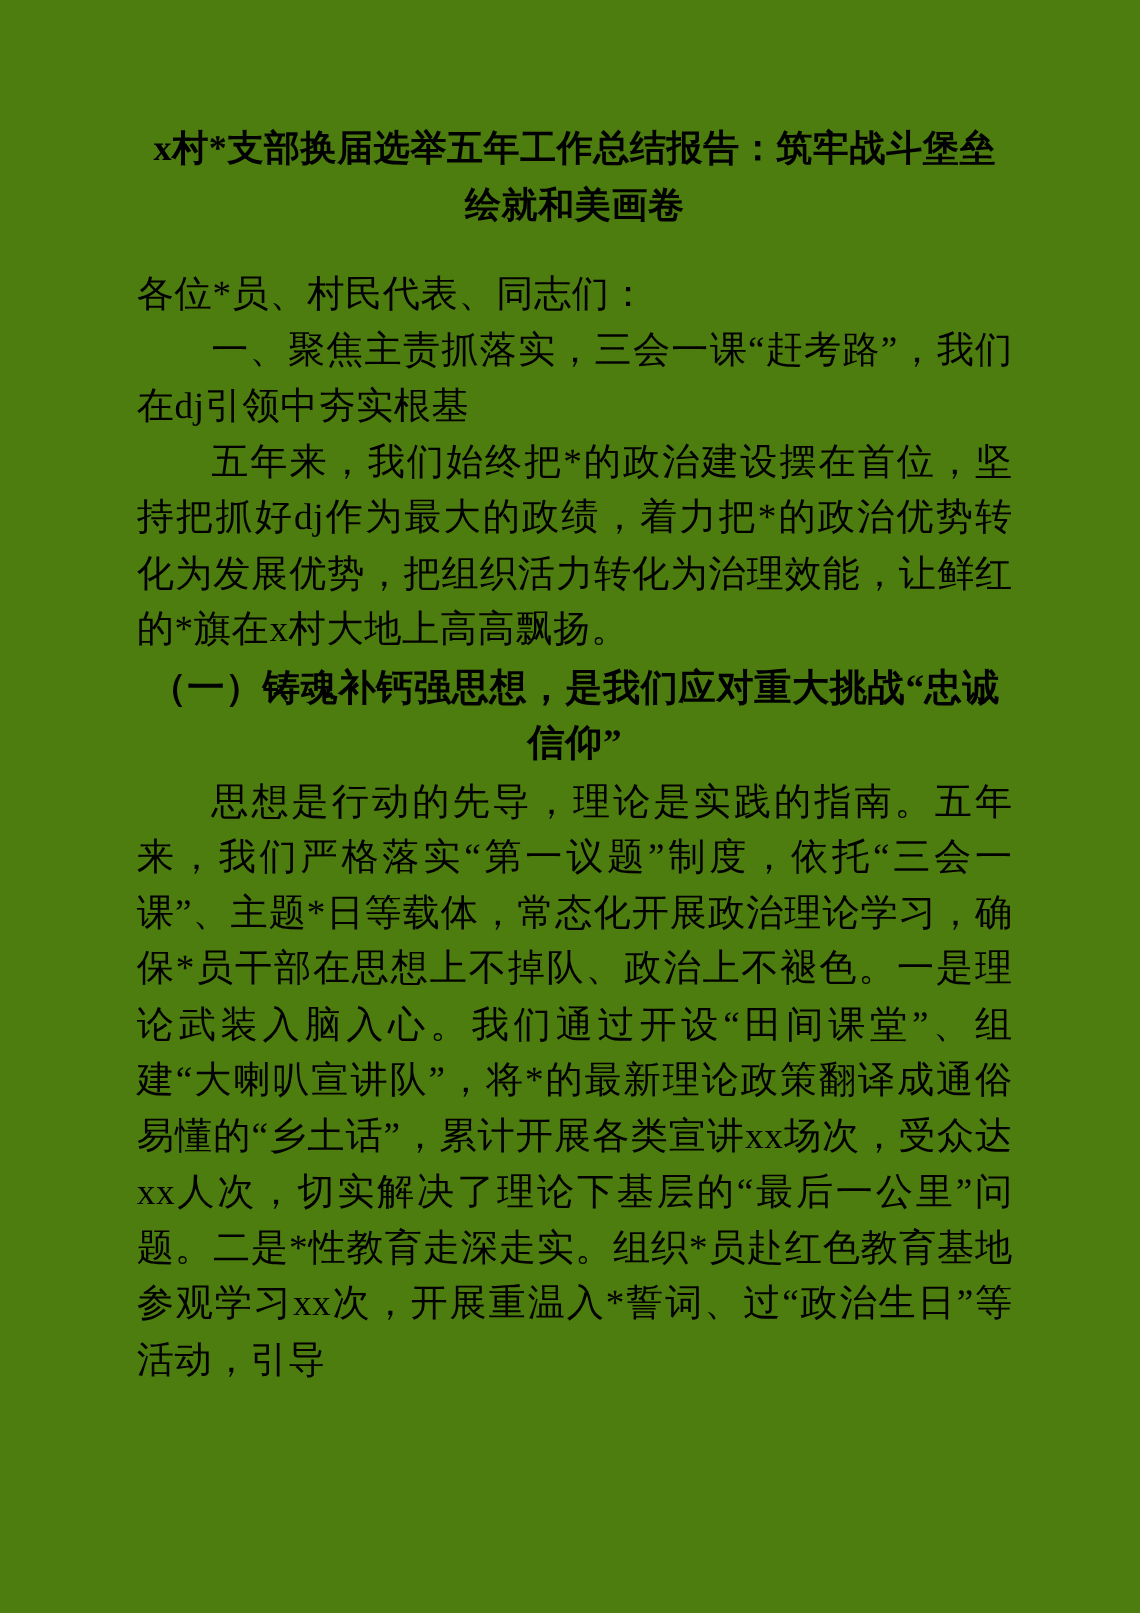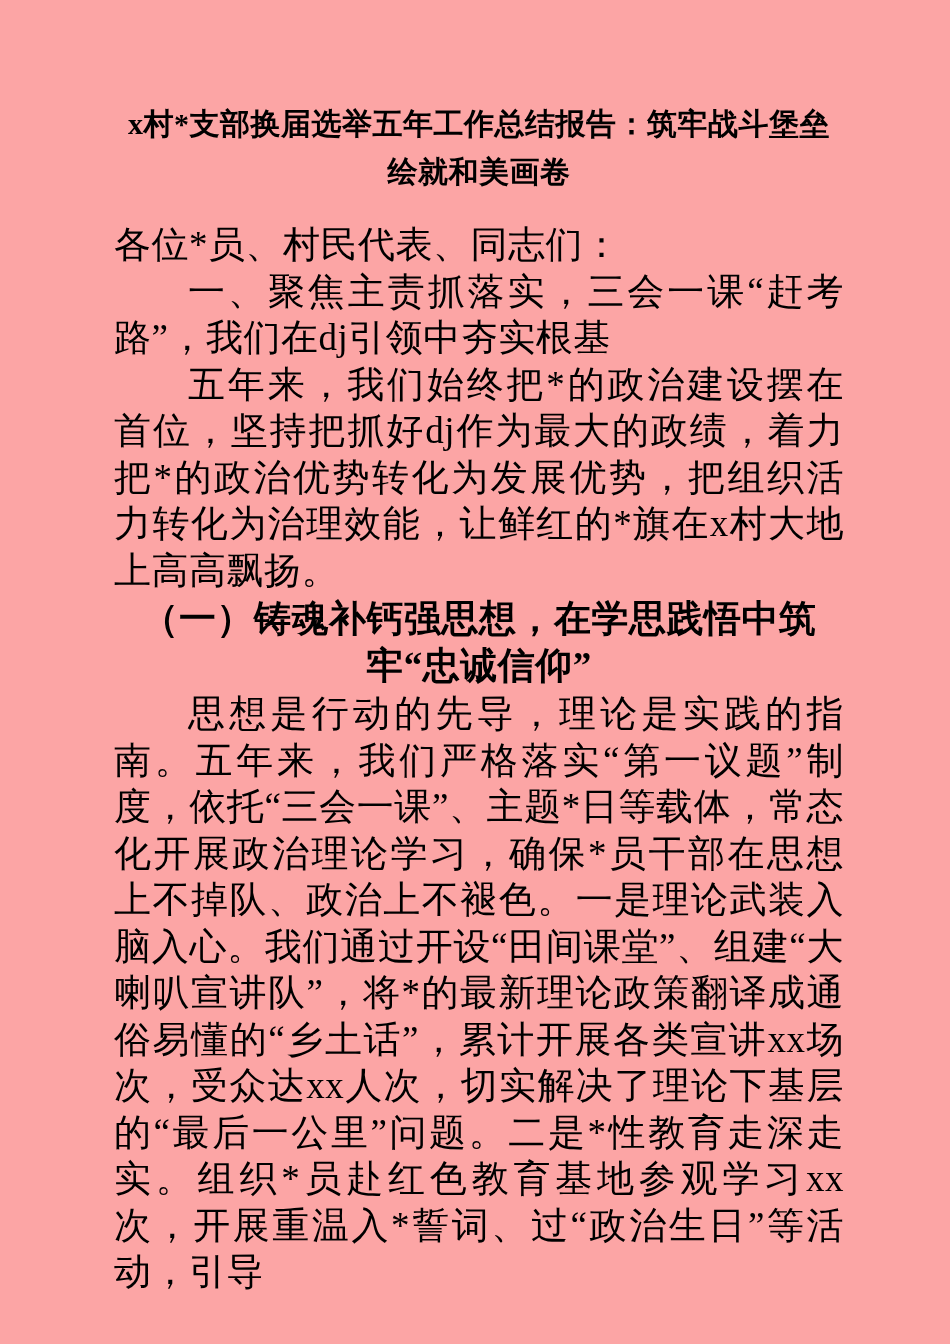--- a/index.html
+++ b/index.html
@@ -5,36 +5,36 @@
   html, body {
     margin: 0;
     padding: 0;
     background: #ffffff;
   }
   .page {
     position: relative;
     width: 950px;
     height: 1344px;
     box-sizing: border-box;
-    background: #fca5a5;
+    background: #4d7c0f;
     padding: 100px 106px 0 114px;
     overflow: hidden;
     font-family: "Liberation Serif", "DejaVu Serif", serif;
     color: #000000;
   }
   .doc-title {
     font-size: 30px;
     font-weight: bold;
     text-align: center;
     margin: 0 0 26px 0;
     line-height: 48px;
     letter-spacing: 0.5px;
   }
   .para {
-    font-size: 37px;
+    font-size: 31px;
     line-height: 46.5px;
     margin: 0;
     text-align: justify;
     text-indent: 2em;
     letter-spacing: 0.5px;
     word-break: break-all;
   }
   .no-indent {
     text-indent: 0;
   }
@@ -51,16 +51,16 @@
 <div class="page">
   <h1 class="doc-title">x村*支部换届选举五年工作总结报告：筑牢战斗堡垒 绘就和美画卷</h1>
 
   <p class="para no-indent">各位*员、村民代表、同志们：</p>
 
 
   <p class="para">一、聚焦主责抓落实，三会一课“赶考路”，我们在dj引领中夯实根基</p>
 
   <p class="para">五年来，我们始终把*的政治建设摆在首位，坚持把抓好dj作为最大的政绩，着力把*的政治优势转化为发展优势，把组织活力转化为治理效能，让鲜红的*旗在x村大地上高高飘扬。</p>
 
-  <p class="para subheading">（一）铸魂补钙强思想，在学思践悟中筑牢“忠诚信仰”</p>
+  <p class="para subheading">（一）铸魂补钙强思想，是我们应对重大挑战“忠诚信仰”</p>
 
   <p class="para">思想是行动的先导，理论是实践的指南。五年来，我们严格落实“第一议题”制度，依托“三会一课”、主题*日等载体，常态化开展政治理论学习，确保*员干部在思想上不掉队、政治上不褪色。一是理论武装入脑入心。我们通过开设“田间课堂”、组建“大喇叭宣讲队”，将*的最新理论政策翻译成通俗易懂的“乡土话”，累计开展各类宣讲xx场次，受众达xx人次，切实解决了理论下基层的“最后一公里”问题。二是*性教育走深走实。组织*员赴红色教育基地参观学习xx次，开展重温入*誓词、过“政治生日”等活动，引导</p>
 </div>
 
 </body></html>

